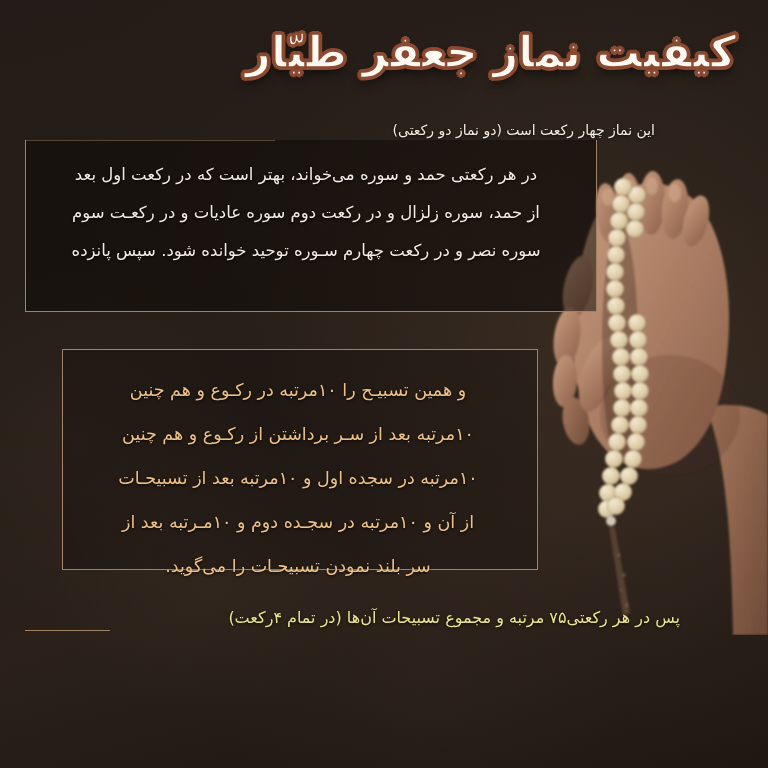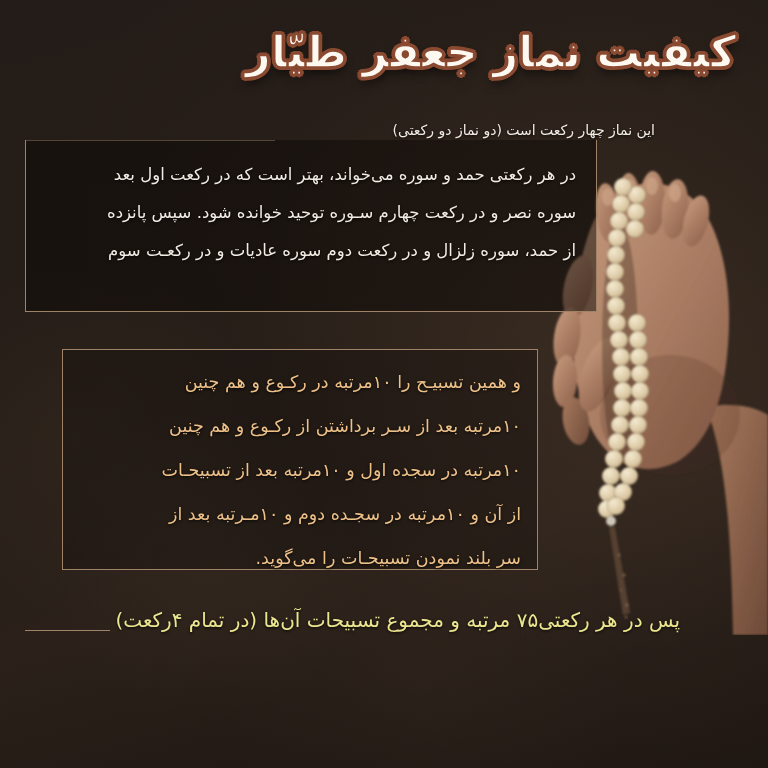--- a/index.html
+++ b/index.html
@@ -26,54 +26,54 @@
     text-shadow:
       2px 2px 0 #8a4a31,-2px 2px 0 #8a4a31,2px -2px 0 #8a4a31,-2px -2px 0 #8a4a31,
       0 3px 0 #8a4a31,0 -3px 0 #8a4a31,3px 0 0 #8a4a31,-3px 0 0 #8a4a31,
       0 6px 10px rgba(0,0,0,.6);
     white-space:nowrap;
   }
   
   .panel{position:absolute;box-sizing:border-box;border:1px solid #a08266;}
   .border-seg{position:absolute;height:1px;background:#a08266;}
   .overlap-heading{position:absolute;white-space:nowrap;}
-  .pline{white-space:nowrap;text-align:right;}
+  .pline{white-space:nowrap;text-align:center;}
   
   #intro-panel{
     left:25px;top:140px;width:572px;height:172px;
     border-top:none;background:rgba(12,8,6,0.50);
     padding:16px 20px 0 10px;
   }
   #intro-heading{
     top:122px;right:113px;font-size:14px;color:#f2ece4;
     text-shadow:0 1px 3px rgba(0,0,0,.8);
   }
   #intro-panel .pline{
     font-size:16.5px;line-height:38px;color:#f2ece4;
     text-shadow:0 1px 3px rgba(0,0,0,.8);
   }
   .dhikr{color:#e9eda3;}
   
   #tasbih-panel{
     left:62px;top:349px;width:476px;height:221px;
     background:rgba(12,8,6,0.28);
-    padding:10px 16px 0 12px;
+    padding:18px 16px 0 12px;
   }
   #tasbih-panel .pline{
     font-size:17.5px;line-height:44px;color:#eec189;
     text-shadow:0 1px 3px rgba(0,0,0,.8);
   }
   
   #summary-panel{
     left:25px;top:630px;width:658px;height:103px;
     border-top:none;background:rgba(12,8,6,0.30);
     padding:14px 14px 0 10px;
   }
   #summary-heading{
-    top:608px;right:88px;font-size:20px;color:#ece690;
+    top:608px;right:88px;font-size:16px;color:#ece690;
     text-shadow:0 1px 3px rgba(0,0,0,.8);
   }
   #summary-panel .pline{
     font-size:14.5px;line-height:38px;color:#e8d973;
     text-shadow:0 1px 3px rgba(0,0,0,.8);
   }
   
   #photo{position:absolute;left:520px;top:165px;width:248px;height:470px;}
 </style>
 </head>
@@ -179,22 +179,22 @@
       <circle cx="106" cy="452" r="1.5" fill="#6b5140"></circle>
     </g>
   </svg>
 
   <div class="title">کیفیت نماز جعفر طیّار</div>
 
   <div class="border-seg" style="left:25px;top:140px;width:250px;"></div>
   <div class="overlap-heading" id="intro-heading">این نماز چهار رکعت است (دو نماز دو رکعتی)</div>
   <div class="panel" id="intro-panel">
     <div class="pline">در هر رکعتی حمد و سوره می‌خواند، بهتر است که در رکعت اول بعد</div>
+    <div class="pline">از حمد، سوره زلزال و در رکعت دوم سوره عادیات و در رکعـت سوم</div>
     <div class="pline">سوره نصر و در رکعت چهارم سـوره توحید خوانده شود. سپس پانزده</div>
-    <div class="pline">از حمد، سوره زلزال و در رکعت دوم سوره عادیات و در رکعـت سوم</div>
   </div>
 
   <div class="panel" id="tasbih-panel">
     <div class="pline">و همین تسبیـح را ۱۰مرتبه در رکـوع و هم چنین</div>
     <div class="pline">۱۰مرتبه بعد از سـر برداشتن از رکـوع و هم چنین</div>
     <div class="pline">۱۰مرتبه در سجده اول و ۱۰مرتبه بعد از تسبیحـات</div>
     <div class="pline">از آن و ۱۰مرتبه در سجـده دوم و ۱۰مـرتبه بعد از</div>
     <div class="pline">سر بلند نمودن تسبیحـات را می‌گوید.</div>
   </div>
 

